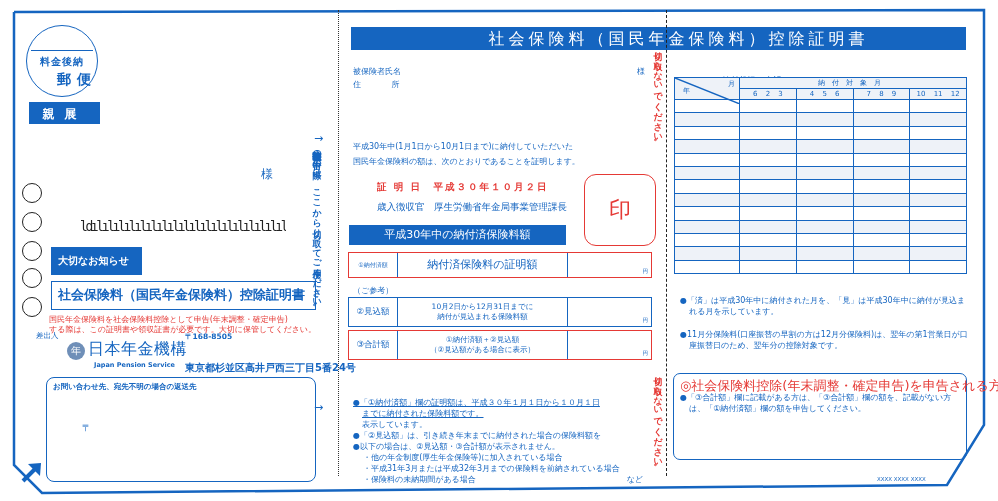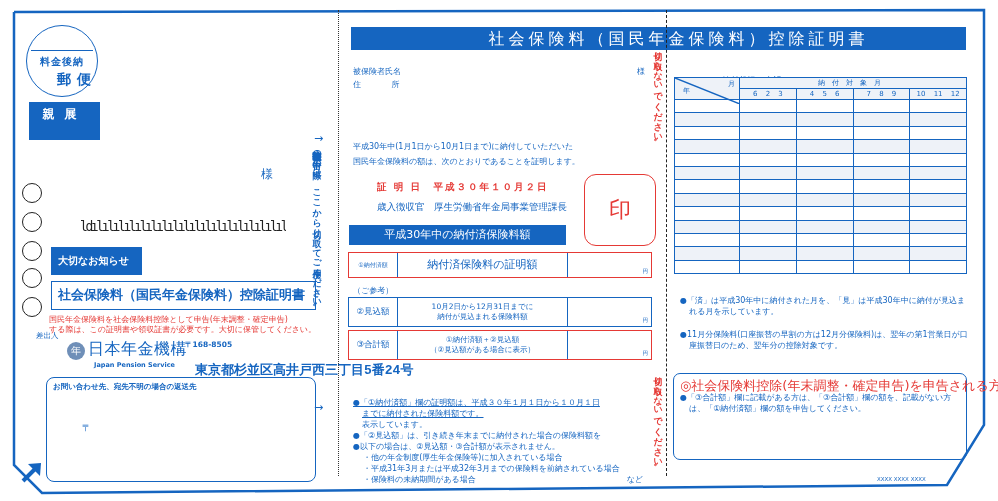--- a/index.html
+++ b/index.html
@@ -8,33 +8,33 @@
   .abs { position: absolute; }
 
   
   svg.outline { position: absolute; left: 0; top: 0; }
 
   
   .stamp-circle { left: 26px; top: 25px; width: 72px; height: 72px; border: 1.5px solid #1565c0; border-radius: 50%; }
   .stamp-circle .line { position: absolute; left: 4px; right: 4px; top: 24px; border-top: 1.5px solid #1565c0; }
   .stamp-t1 { position: absolute; top: 29px; width: 100%; text-align: center; font-size: 10px; font-weight: bold; letter-spacing: 1px; }
   .stamp-t2 { position: absolute; top: 45px; width: 100%; text-align: right; font-size: 14px; font-weight: bold; letter-spacing: 6px; }
-  .shinten { left: 29px; top: 102px; width: 71px; height: 38px; background: #1565c0; color: #fff; font-size: 12px; font-weight: bold; text-align: center; line-height: 25px; letter-spacing: 10px; }
+  .shinten { left: 29px; top: 102px; width: 71px; height: 22px; background: #1565c0; color: #fff; font-size: 12px; font-weight: bold; text-align: center; line-height: 25px; letter-spacing: 10px; }
   .sama-left { left: 261px; top: 166px; font-size: 12px; color: #1565c0; }
   .hole { width: 20px; height: 20px; border: 1.3px solid #222; border-radius: 50%; left: 22px; }
   .barcode { left: 80px; top: 220px; width: 206px; height: 13px; font-family: "DejaVu Sans Mono", monospace; font-size: 13px; line-height: 13px; color: #222; letter-spacing: -2.4px; overflow: hidden; white-space: nowrap; transform: scaleY(1.1); }
   .notice-tab { left: 51px; top: 247px; width: 91px; height: 28px; background: #1565c0; color: #fff; font-size: 10px; font-weight: bold; line-height: 28px; padding-left: 7px; }
   .notice-title { left: 51px; top: 281px; width: 265px; height: 29px; border: 1.5px solid #1565c0; font-size: 13px; font-weight: bold; color: #1565c0; line-height: 26px; padding-left: 6px; white-space: nowrap; }
   .notice-red { left: 49px; top: 315px; font-size: 8px; color: #e53935; line-height: 10px; white-space: nowrap; }
   .sender-label { left: 36px; top: 331px; font-size: 7.5px; font-weight: normal; color: #1565c0; }
   .nenkin-logo { left: 67px; top: 342px; width: 18px; height: 18px; border-radius: 50%; background: #6f8fb8; color: #fff; font-size: 10px; text-align: center; line-height: 18px; }
   .nenkin-name { left: 88px; top: 339px; font-size: 16px; color: #1565c0; white-space: nowrap; letter-spacing: 0.5px; }
   .nenkin-en { left: 88px; top: 361px; font-size: 6.5px; font-weight: bold; color: #1565c0; white-space: nowrap; padding-left: 6px; }
-  .addr-zip { left: 185px; top: 340px; font-size: 7.5px; font-weight: bold; color: #1565c0; }
-  .addr-line { left: 195px; top: 361px; font-size: 13px; font-weight: bold; color: #1565c0; white-space: nowrap; font-family: Liberation Mono, monospace; }
+  .addr-zip { left: 185px; top: 332px; font-size: 7.5px; font-weight: bold; color: #1565c0; }
+  .addr-line { left: 185px; top: 361px; font-size: 10px; font-weight: bold; color: #1565c0; white-space: nowrap; }
   .return-box { left: 46px; top: 377px; width: 270px; height: 105px; border: 1.5px solid #1565c0; border-radius: 8px; }
   .return-title { position: absolute; left: 6px; top: 4px; font-size: 7.5px; font-weight: bold; color: #1565c0; white-space: nowrap; }
   .return-zip { position: absolute; left: 35px; top: 44px; font-size: 9px; color: #1565c0; }
   .corner-arrow { left: 20px; top: 460px; }
 
   
   .vtext { writing-mode: vertical-rl; text-orientation: upright; white-space: nowrap; }
   .cut-left { left: 312px; top: 145px; font-size: 9px; font-weight: bold; color: #1565c0; line-height: 10px; letter-spacing: -0.2px; }
   .arrow-down-top { left: 312px; top: 132px; font-size: 11px; color: #1565c0; }
   .arrow-down-bot { left: 312px; top: 401px; font-size: 11px; color: #1565c0; }

